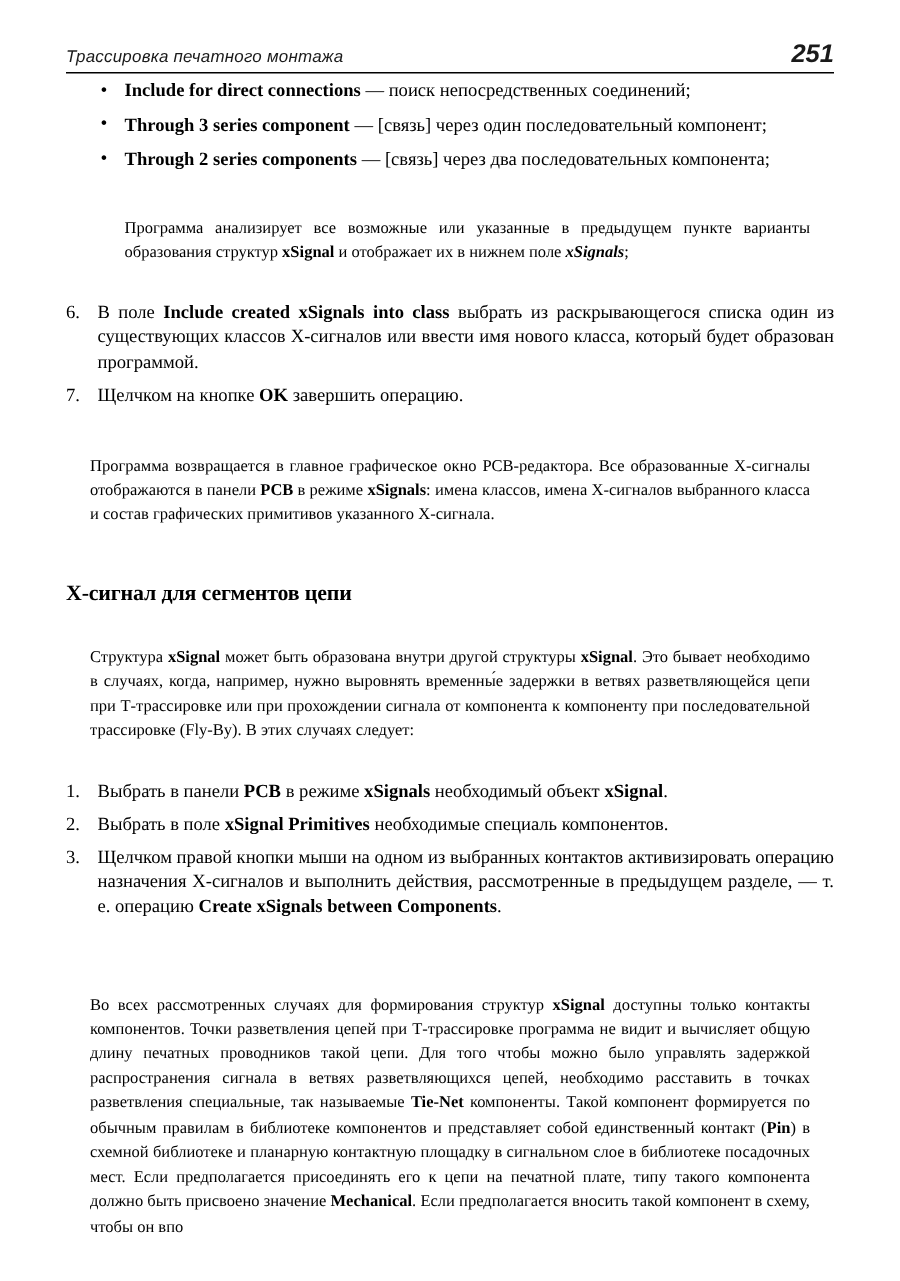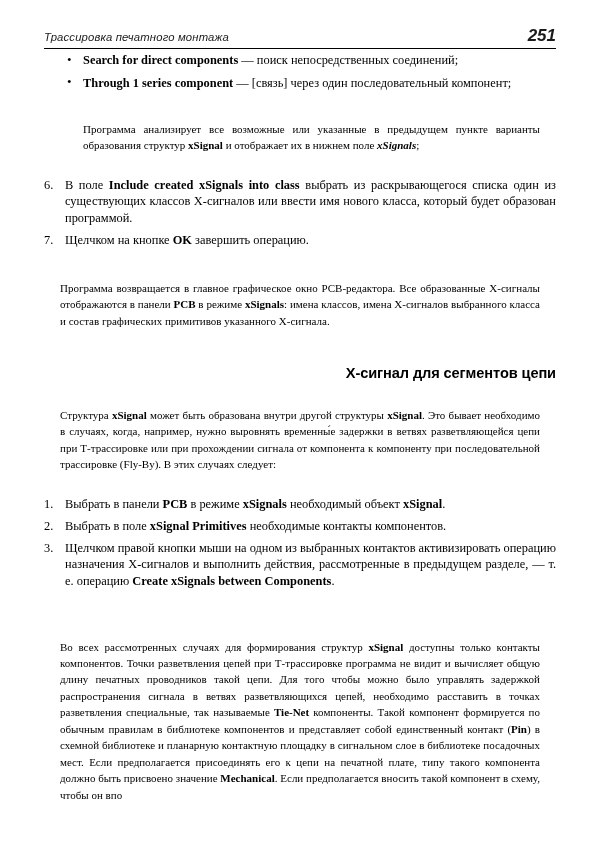--- a/index.html
+++ b/index.html
@@ -113,50 +113,50 @@
   .numlist li .num {
     position: absolute;
     left: 0;
     top: 0;
     width: 16px;
     text-align: left;
   }
 
   
   .section-heading {
-    font-family: Liberation Sans, sans-serif;
+    font-family: Liberation Serif, serif;
     font-weight: bold;
     font-size: 14.6px;
     line-height: 18px;
     letter-spacing: -0.1px;
     color: #000;
     margin: 0;
-    text-align: right;
   }
 
   .gap-before-heading { height: 19px; }
   .gap-after-heading  { height: 9px; }
   .gap-sm  { height: 7px; }
   .gap-md  { height: 10px; }
 </style>
 </head>
 <body>
 
 <div class="page">
 
   <div class="header">
     <span class="header-title">Трассировка печатного монтажа</span>
     <span class="header-page">251</span>
   </div>
 
   <div class="content">
 
     <ul class="bullets">
-      <li><b class="b">Search for direct components</b><span> — </span><span>поиск непосредственных соединений;</span></li>
-      <li><b class="b">Through 1 series component</b><span> — </span><span>[связь] через один последовательный компо­нент;</span></li>
+      <li><b class="b">Include for direct connections</b><span> — </span><span>поиск непосредственных соединений;</span></li>
+      <li><b class="b">Through 3 series component</b><span> — </span><span>[связь] через один последовательный компо­нент;</span></li>
+      <li><b class="b">Through 2 series components</b><span> — </span><span>[связь] через два последовательных компо­нента;</span></li>
     </ul>
 
     <div class="gap-sm"></div>
 
     <p class="para" style="padding-left:23px;"><span>Программа анализирует все возможные или указанные в предыдущем пункте варианты образования структур </span><b class="b">xSignal</b><span> и отображает их в нижнем поле </span><i class="bi">xSignals</i><span>;</span></p>
 
     <div class="gap-sm"></div>
 
     <ol class="numlist">
       <li><span class="num">6.</span><span>В поле </span><b class="b">Include created xSignals into class</b><span> выбрать из раскрывающегося списка один из существующих классов X-сигналов или ввести имя нового класса, кото­рый будет образован программой.</span></li>
@@ -172,21 +172,21 @@
     <h2 class="section-heading">Х-сигнал для сегментов цепи</h2>
 
     <div class="gap-after-heading"></div>
 
     <p class="para"><span>Структура </span><b class="b">xSignal</b><span> может быть образована внутри другой структуры </span><b class="b">xSignal</b><span>. Это бывает необходимо в случаях, когда, например, нужно выровнять временны́е за­держки в ветвях разветвляющейся цепи при Т-трассировке или при прохождении сигнала от компонента к компоненту при последовательной трассировке (Fly-By). В этих случаях следует:</span></p>
 
     <div class="gap-sm"></div>
 
     <ol class="numlist">
       <li><span class="num">1.</span><span>Выбрать в панели </span><b class="b">PCB</b><span> в режиме </span><b class="b">xSignals</b><span> необходимый объект </span><b class="b">xSignal</b><span>.</span></li>
-      <li><span class="num">2.</span><span>Выбрать в поле </span><b class="b">xSignal Primitives</b><span> необходимые контакты компонентов.</span></li>
+      <li><span class="num">2.</span><span>Выбрать в поле </span><b class="b">xSignal Primitives</b><span> необходимые специаль компонентов.</span></li>
       <li><span class="num">3.</span><span>Щелчком правой кнопки мыши на одном из выбранных контактов активизиро­вать операцию назначения X-сигналов и выполнить действия, рассмотренные в предыдущем разделе, — т. е. операцию </span><b class="b">Create xSignals between Components</b><span>.</span></li>
     </ol>
 
     <div class="gap-before-heading"></div>
 
 
     <div class="gap-after-heading"></div>
 
     <p class="para"><span>Во всех рассмотренных случаях для формирования структур </span><b class="b">xSignal</b><span> доступны только контакты компонентов. Точки разветвления цепей при Т-трассировке про­грамма не видит и вычисляет общую длину печатных проводников такой цепи. Для того чтобы можно было управлять задержкой распространения сигнала в ветвях разветвляющихся цепей, необходимо расставить в точках разветвления специаль­ные, так называемые </span><b class="b">Tie-Net</b><span> компоненты. Такой компонент формируется по обыч­ным правилам в библиотеке компонентов и представляет собой единственный кон­такт (</span><b class="b">Pin</b><span>) в схемной библиотеке и планарную контактную площадку в сигнальном слое в библиотеке посадочных мест. Если предполагается присоединять его к цепи на печатной плате, типу такого компонента должно быть присвоено значение </span><b class="b">Mechanical</b><span>. Если предполагается вносить такой компонент в схему, чтобы он впо­</span></p>
 

